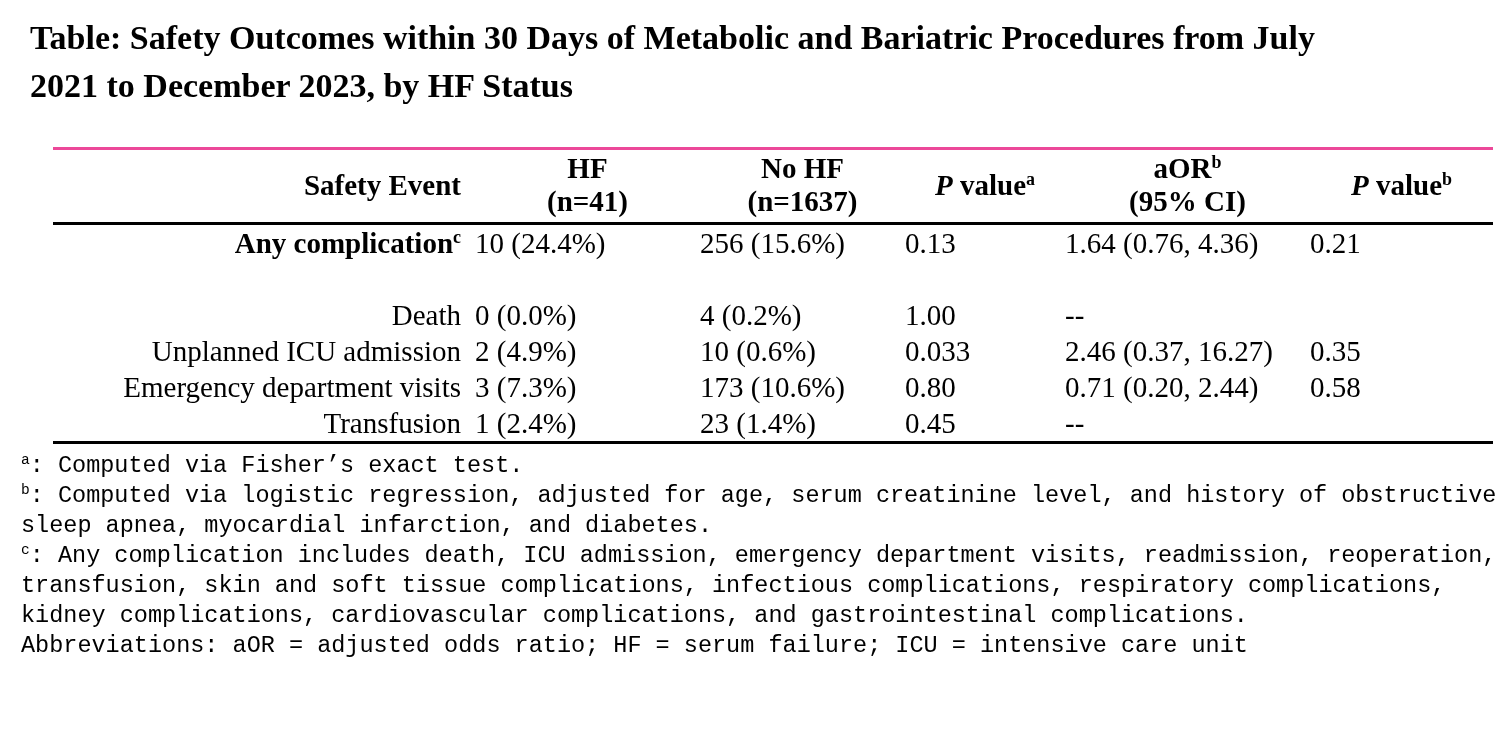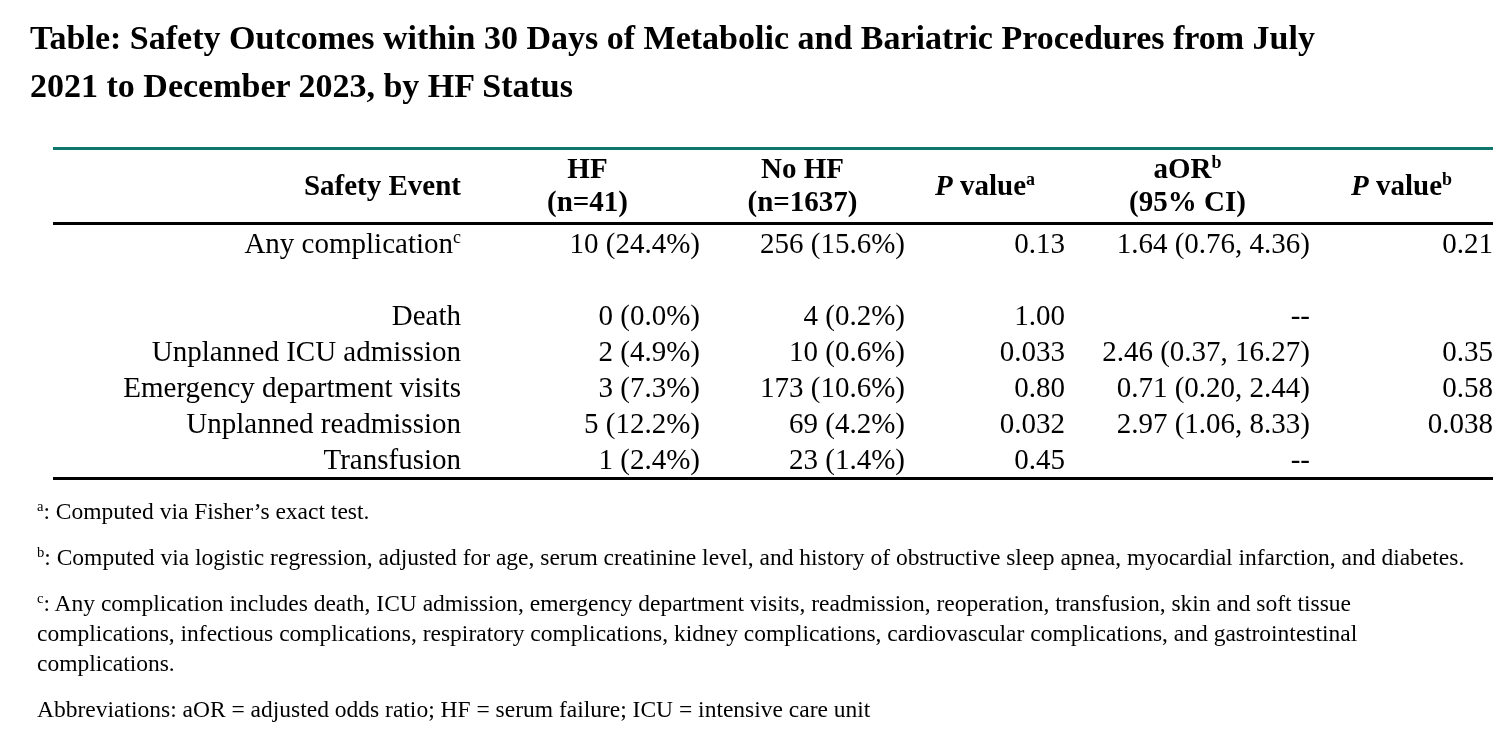--- a/index.html
+++ b/index.html
@@ -18,21 +18,21 @@
     font-size: 34px;
     font-weight: bold;
     line-height: 48px;
   }
 
   table.outcomes {
     margin: 37px 0 0 53px;
     width: 1440px;
     table-layout: fixed;
     border-collapse: collapse;
-    border-top: 3px solid #0f766e;
+    border-top: 3px solid #ec4899;
     border-bottom: 3px solid #000;
   }
   col.c1 { width: 422px; }
   col.c2 { width: 225px; }
   col.c3 { width: 205px; }
   col.c4 { width: 160px; }
   col.c5 { width: 245px; }
   col.c6 { width: 183px; }
 
   thead tr { border-bottom: 3px solid #000; }
@@ -44,43 +44,43 @@
     padding: 2px 0 4px 0;
     line-height: 33px;
     white-space: nowrap;
   }
   th.event-col { text-align: right; padding-right: 14px; }
 
   td {
     font-size: 29px;
     height: 36px;
     line-height: 36px;
-    text-align: right;
+    text-align: left;
     padding: 0;
     white-space: nowrap;
   }
   td.event { text-align: right; padding-right: 14px; }
-  td.bold { font-weight: normal; }
+  td.bold { font-weight: bold; }
 
   sup {
     font-size: 0.62em;
     line-height: 0;
     position: relative;
     top: -0.55em;
     vertical-align: baseline;
   }
   .pital { font-style: italic; }
 
   .footnotes {
     margin: 7px 14px 0 21px;
     width: 1478px;
     font-size: 23.5px;
     line-height: 30px;
   }
-  .footnote, .abbreviations { margin: 16px; }
+  .footnote, .abbreviations { margin: 0; font-family: Liberation Mono, monospace; }
 </style>
 </head>
 <body>
 
 <div class="page">
 
   <div class="title">
     <div>Table: Safety Outcomes within 30 Days of Metabolic and Bariatric Procedures from July</div>
     <div>2021 to December 2023, by HF Status</div>
   </div>
@@ -154,28 +154,20 @@
       </tr>
       <tr>
         <td class="event">Emergency department visits</td>
         <td>3 (7.3%)</td>
         <td>173 (10.6%)</td>
         <td>0.80</td>
         <td>0.71 (0.20, 2.44)</td>
         <td>0.58</td>
       </tr>
       <tr>
-        <td class="event">Unplanned readmission</td>
-        <td>5 (12.2%)</td>
-        <td>69 (4.2%)</td>
-        <td>0.032</td>
-        <td>2.97 (1.06, 8.33)</td>
-        <td>0.038</td>
-      </tr>
-      <tr>
         <td class="event">Transfusion</td>
         <td>1 (2.4%)</td>
         <td>23 (1.4%)</td>
         <td>0.45</td>
         <td>--</td>
         <td></td>
       </tr>
     </tbody>
   </table>
 

